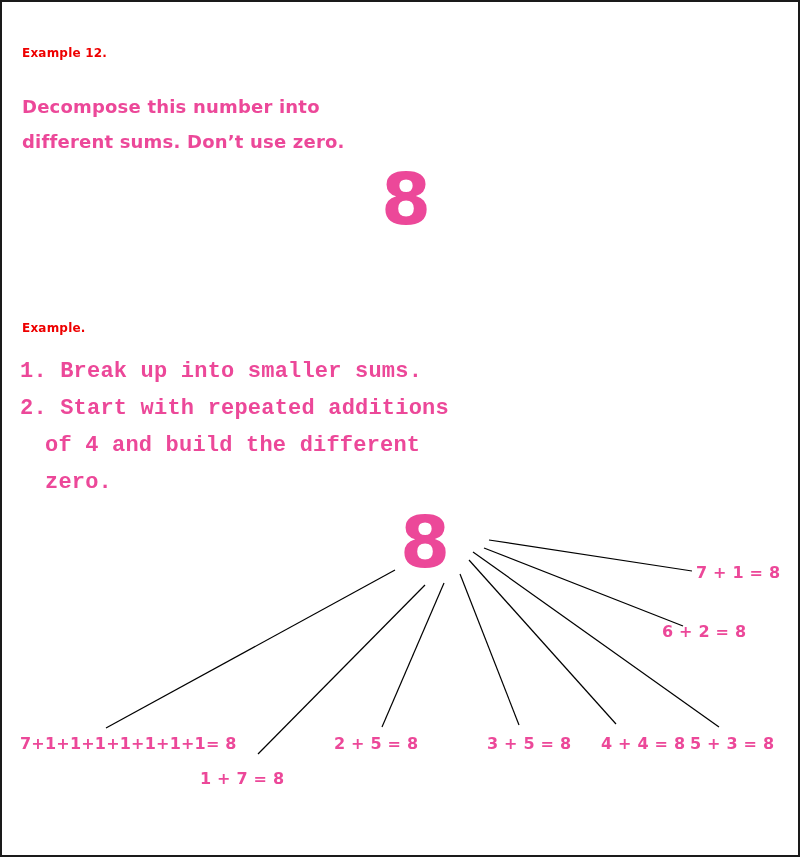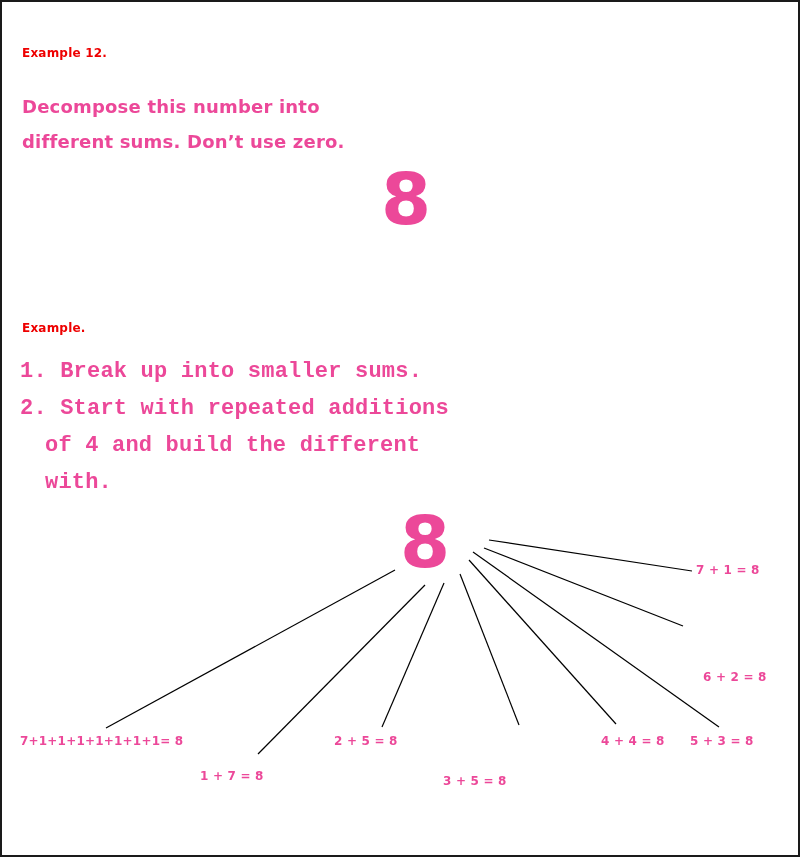--- a/index.html
+++ b/index.html
@@ -11,57 +11,57 @@
     .txt {
       position: absolute; white-space: nowrap;
       font-family: "DejaVu Sans", "Liberation Sans", sans-serif; font-weight: bold;
       color: #ec4899; letter-spacing: 0.2px;
     }
     .red { color: #ee0000; }
     .h { font-size: 12px; }
     .p { font-size: 18px; line-height: 23px; }
     .step { font-size: 22px; font-family: Liberation Mono, monospace; }
     .big { font-family: "DejaVu Sans", "Liberation Sans", sans-serif; font-weight: bold; font-size: 72px; position: absolute; line-height: 1; }
-    .eq { font-size: 12px; }
+    .eq { font-size: 16px; }
     svg.lines { position: absolute; left: 0; top: 0; }
   </style>
 </head>
 <body>
 
 <div class="frame"></div>
 
 <div class="txt red h" style="left:22px; top:46px;">Example 12.</div>
 
 <div class="txt p" style="left:22px; top:95px;">Decompose this number into</div>
 <div class="txt p" style="left:22px; top:130px;">different sums. Don’t use zero.</div>
 
 <div class="txt big" style="left:381px; top:163px;">8</div>
 
 <div class="txt red h" style="left:22px; top:321px;">Example.</div>
 
 <div class="txt step" style="left:20px; top:359px;">1. Break up into smaller sums.</div>
 <div class="txt step" style="left:20px; top:396px;">2. Start with repeated additions</div>
 <div class="txt step" style="left:45px; top:433px;">of 4 and build the different</div>
-<div class="txt step" style="left:45px; top:470px;">with.</div>
+<div class="txt step" style="left:45px; top:470px;">zero.</div>
 
 <div class="txt big" style="left:400px; top:506px;">8</div>
 
 <svg class="lines" width="800" height="857">
   <g stroke="#000000" stroke-width="1.2" fill="none">
     <line x1="395" y1="570" x2="106" y2="728"></line>
     <line x1="425" y1="585" x2="258" y2="754"></line>
     <line x1="444" y1="583" x2="382" y2="727"></line>
     <line x1="460" y1="574" x2="519" y2="725"></line>
     <line x1="469" y1="560" x2="616" y2="724"></line>
     <line x1="473" y1="552" x2="719" y2="727"></line>
     <line x1="484" y1="548" x2="683" y2="626"></line>
     <line x1="489" y1="540" x2="692" y2="571"></line>
   </g>
 </svg>
 
 <div class="txt eq" style="left:20px; top:734px;">7+1+1+1+1+1+1+1= 8</div>
 <div class="txt eq" style="left:200px; top:769px;">1 + 7 = 8</div>
 <div class="txt eq" style="left:334px; top:734px;">2 + 5 = 8</div>
-<div class="txt eq" style="left:443px; top:734px;margin-top:40px;">3 + 5 = 8</div>
+<div class="txt eq" style="left:487px; top:734px;">3 + 5 = 8</div>
 <div class="txt eq" style="left:601px; top:734px;text-align:center;">4 + 4 = 8</div>
 <div class="txt eq" style="left:690px; top:734px;text-align:center;">5 + 3 = 8</div>
-<div class="txt eq" style="left:703px; top:622px;margin-top:48px;">6 + 2 = 8</div>
+<div class="txt eq" style="left:662px; top:622px;">6 + 2 = 8</div>
 <div class="txt eq" style="left:696px; top:563px;">7 + 1 = 8</div>
 
 </body></html>

